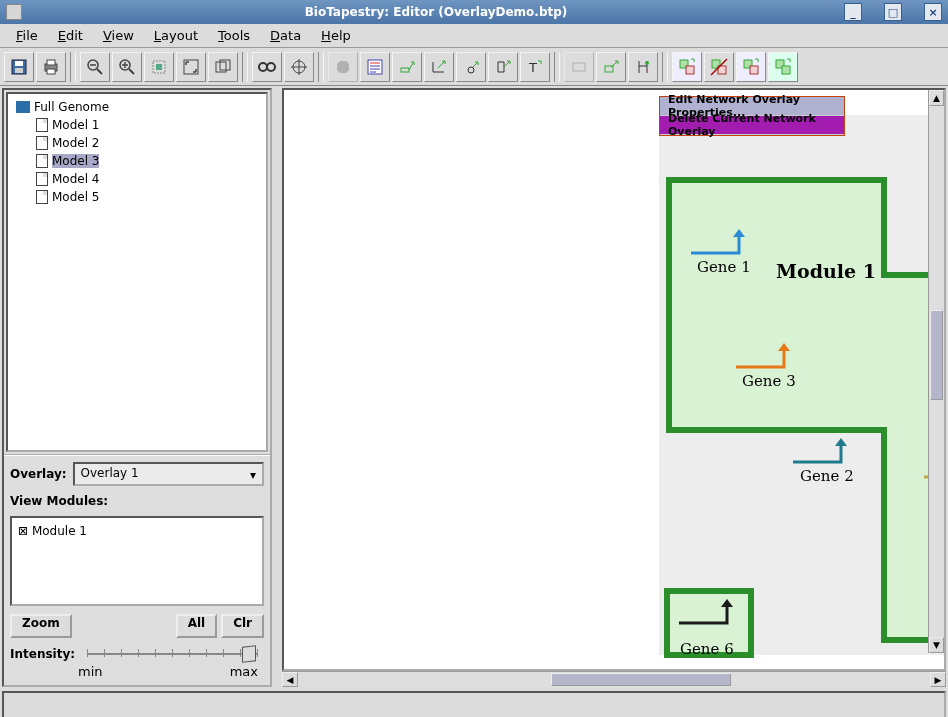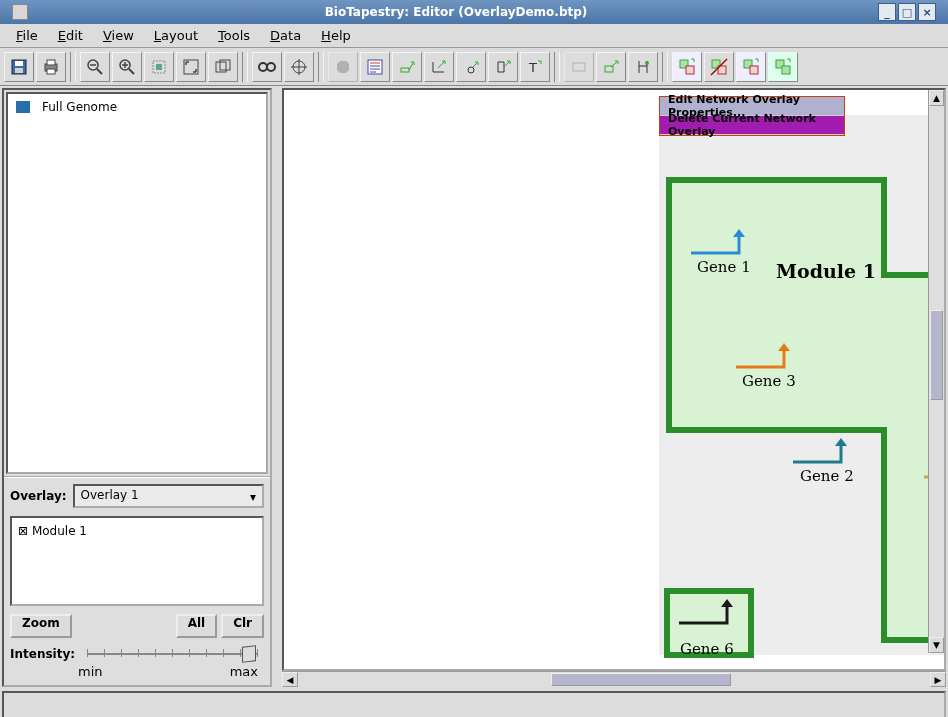--- a/index.html
+++ b/index.html
@@ -1,19 +1,19 @@
 <!DOCTYPE html>
 <html><head>
 <meta charset="utf-8">
 <style>
 * { box-sizing: border-box; margin: 0; padding: 0; font-family: "DejaVu Sans", Arial, sans-serif; }
 body { width: 948px; height: 717px; background: #ddd; overflow: hidden; font-size: 12px; }
 
 
-.titlebar { height: 24px; background: linear-gradient(to bottom,#6f96c1,#4b74a8); display:flex; align-items:center; padding:0 12px; color:#fff; font-weight:bold; font-size:12px; }
+.titlebar { height: 24px; background: linear-gradient(to bottom,#6f96c1,#4b74a8); display:flex; align-items:center; padding:0 6px; color:#fff; font-weight:bold; font-size:12px;gap:20px; }
 .titlebar .sysicon { width:16px; height:16px; background:#d7d7d7; border:1px solid #888; margin-right:8px; }
 .titlebar .title { flex:1; text-align:center; }
 .titlebar .winbtn { width:18px; height:18px; background:#e4e9f1; border:1px solid #3b5f8c; margin-left:2px; color:#214478; display:flex;align-items:center;justify-content:center; font-weight:bold; font-size:11px; cursor:pointer;}
 
 
 .menubar { height:24px; background:#dcdcdc; border-bottom:1px solid #999; display:flex; align-items:stretch; padding:0 6px; }
 .menuitem { padding:4px 10px 0; font-size:13px; cursor:pointer; }
 .menuitem u { text-decoration:underline; }
 
 
@@ -21,21 +21,21 @@
 .tbtn { width:30px; height:30px; background:#dcdcdc; border:1px solid #888; border-top-color:#f4f4f4; border-left-color:#f4f4f4; display:flex; align-items:center; justify-content:center; cursor:pointer; position:relative;}
 .tbtn.disabled { opacity:0.5; }
 .tsep { width:6px; height:30px; border-left:1px solid #888; border-right:1px solid #f4f4f4; margin:0 2px; }
 
 
 .workarea { display:flex; height: calc(717px - 24px - 24px - 38px - 28px); background:#ddd; }
 .leftpane { width:270px; border:2px inset #aaa; background:#dedede; display:flex; flex-direction:column; margin:2px;}
 .splitter { width:6px; background:#dcdcdc; cursor:col-resize;}
 
 .tree { flex:1; min-height:200px; background:#fff; border:2px inset #aaa; margin:2px; padding:4px; overflow:auto;}
-.treerow { display:flex; align-items:center; height:18px; padding-left:4px; gap:12px; cursor:pointer; font-size:12px;}
+.treerow { display:flex; align-items:center; height:18px; padding-left:4px; gap:4px; cursor:pointer; font-size:12px;}
 .treerow.lv1 { padding-left:24px; }
 .treerow.selected span { background:#a8a8c8; }
 .ticon { width:12px; height:14px; border:1px solid #444; background:#fff; position:relative;}
 .ticon:after{content:"";position:absolute;top:0;right:0;width:4px;height:4px;background:#ddd;}
 .gicon { width:14px; height:12px; background:#2a6ea8; }
 
 .overlaypane { border-top:2px groove #fff; padding:6px; display:flex; flex-direction:column; gap:8px;}
 .orow { display:flex; align-items:center; gap:6px;}
 .orow label{ font-weight:bold; font-size:12px;}
 .oselect { flex:1; height:24px; border:2px inset #aaa; background:#eaeaea; padding:2px 20px 2px 6px; font-size:12px; cursor:pointer; position:relative;}
@@ -266,26 +266,49 @@
     </div>
 </div>
 
 <div class="workarea">
   <div class="leftpane">
     <div class="tree">
       <div class="treerow">
           <div class="gicon"></div>
           <span>Full Genome</span>
         </div>
+      <div id="tree-models">
+          <div class="treerow lv1">
+            <div class="ticon"></div>
+            <span>Model 1</span>
+          </div>
+          <div class="treerow lv1">
+            <div class="ticon"></div>
+            <span>Model 2</span>
+          </div>
+          <div class="treerow lv1 selected">
+            <div class="ticon"></div>
+            <span>Model 3</span>
+          </div>
+          <div class="treerow lv1">
+            <div class="ticon"></div>
+            <span>Model 4</span>
+          </div>
+          <div class="treerow lv1">
+            <div class="ticon"></div>
+            <span>Model 5</span>
+          </div>
+        </div>
     </div>
     <div class="overlaypane">
       <div class="orow">
         <label>Overlay:</label>
         <div class="oselect"><span>Overlay 1</span></div>
       </div>
+      <div class="vmtitle">View Modules:</div>
       <div class="vmlist">
         <div class="vmitem">Module 1</div>
       </div>
       <div class="btnrow">
         <div class="btn">Zoom</div>
         <div class="spacer"></div>
         <div class="btn">All</div>
         <div class="btn">Clr</div>
       </div>
       <div class="intensity">

